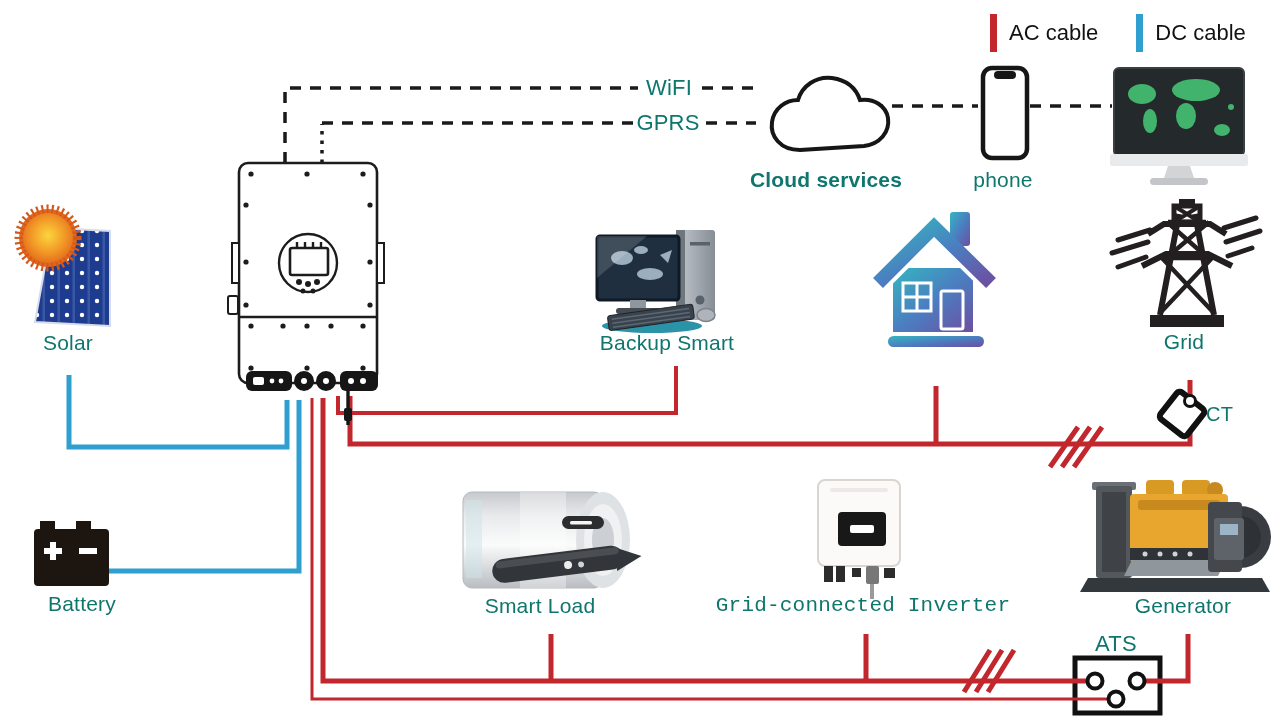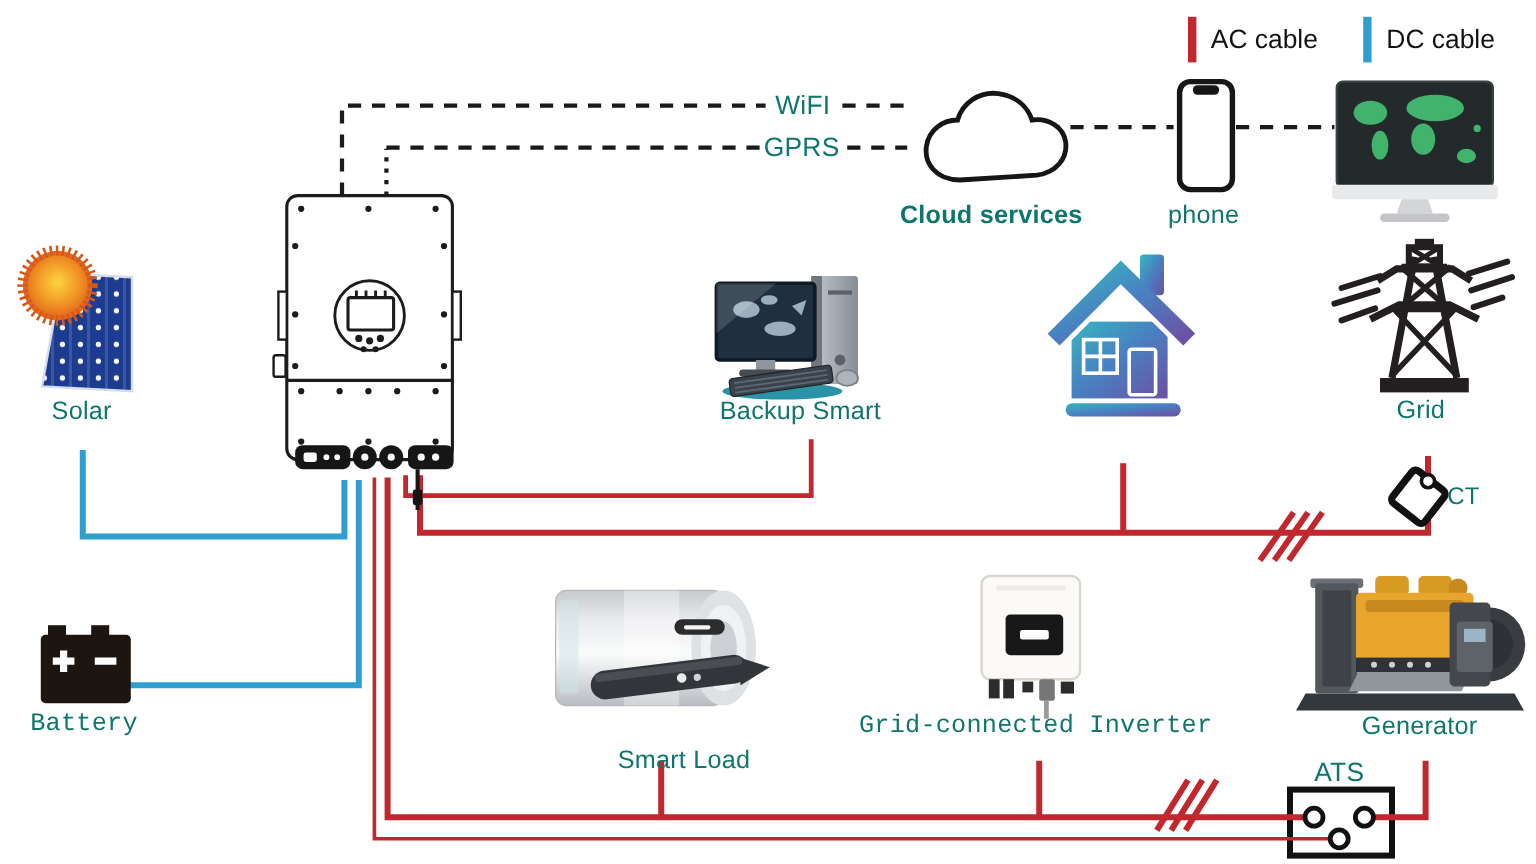--- a/index.html
+++ b/index.html
@@ -282,29 +282,29 @@
     </g>
 
     <g>
       <circle cx="1095" cy="681" r="7.5" fill="#ffffff" stroke="#111111" stroke-width="4"></circle>
       <circle cx="1137" cy="681" r="7.5" fill="#ffffff" stroke="#111111" stroke-width="4"></circle>
       <circle cx="1116" cy="699" r="7.5" fill="#ffffff" stroke="#111111" stroke-width="4"></circle>
     </g>
   </svg>
 
   <div class="lbl" style="left:68px;top:331px;">Solar</div>
-  <div class="lbl" style="left:70px;top:592px;font-family:Liberation Mono, monospace;">Battery</div>
+  <div class="lbl" style="left:82px;top:592px;">Battery</div>
   <div class="lbl small" style="left:669px;top:75px;">WiFI</div>
   <div class="lbl small" style="left:668px;top:110px;">GPRS</div>
   <div class="lbl" style="left:826px;top:168px;font-weight:bold;">Cloud services</div>
   <div class="lbl" style="left:1003px;top:168px;">phone</div>
   <div class="lbl" style="left:667px;top:331px;">Backup Smart</div>
   <div class="lbl" style="left:1184px;top:330px;">Grid</div>
   <div class="lbl left" style="left:1206px;top:389px;font-size:20px;margin-top:14px;">CT</div>
-  <div class="lbl" style="left:570px;top:594px;margin-top:28px;">Smart Load</div>
+  <div class="lbl" style="left:540px;top:594px;">Smart Load</div>
   <div class="lbl" style="left:863px;top:594px;font-family:Liberation Mono, monospace;">Grid-connected Inverter</div>
   <div class="lbl" style="left:1183px;top:594px;">Generator</div>
   <div class="lbl small" style="left:1116px;top:631px;">ATS</div>
 
   <div class="legend">
     <div class="legend-item">
       <span class="legend-bar" style="background:#c1272d;"></span>
       <span class="legend-text">AC cable</span>
     </div>
     <div class="legend-item">

